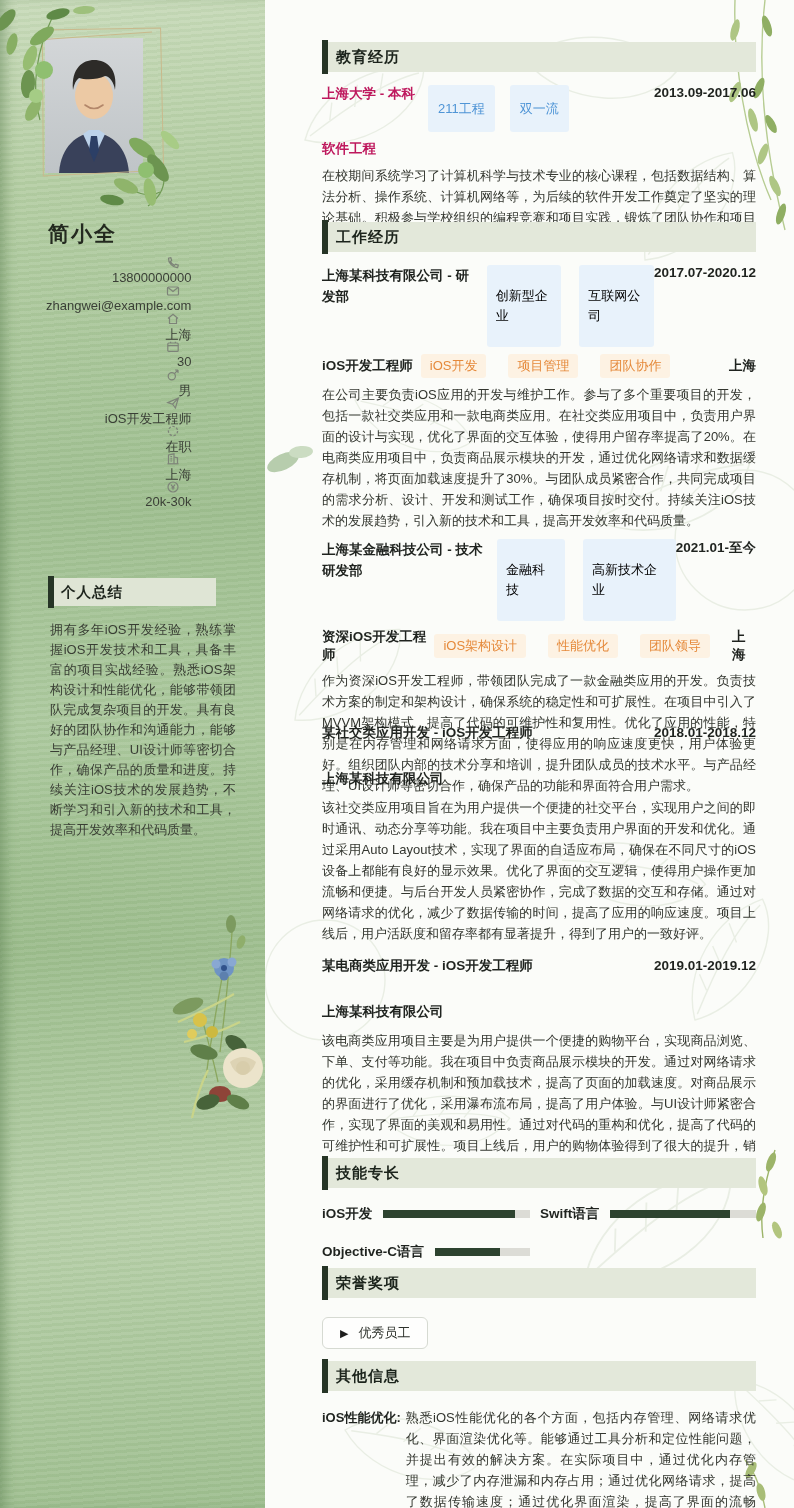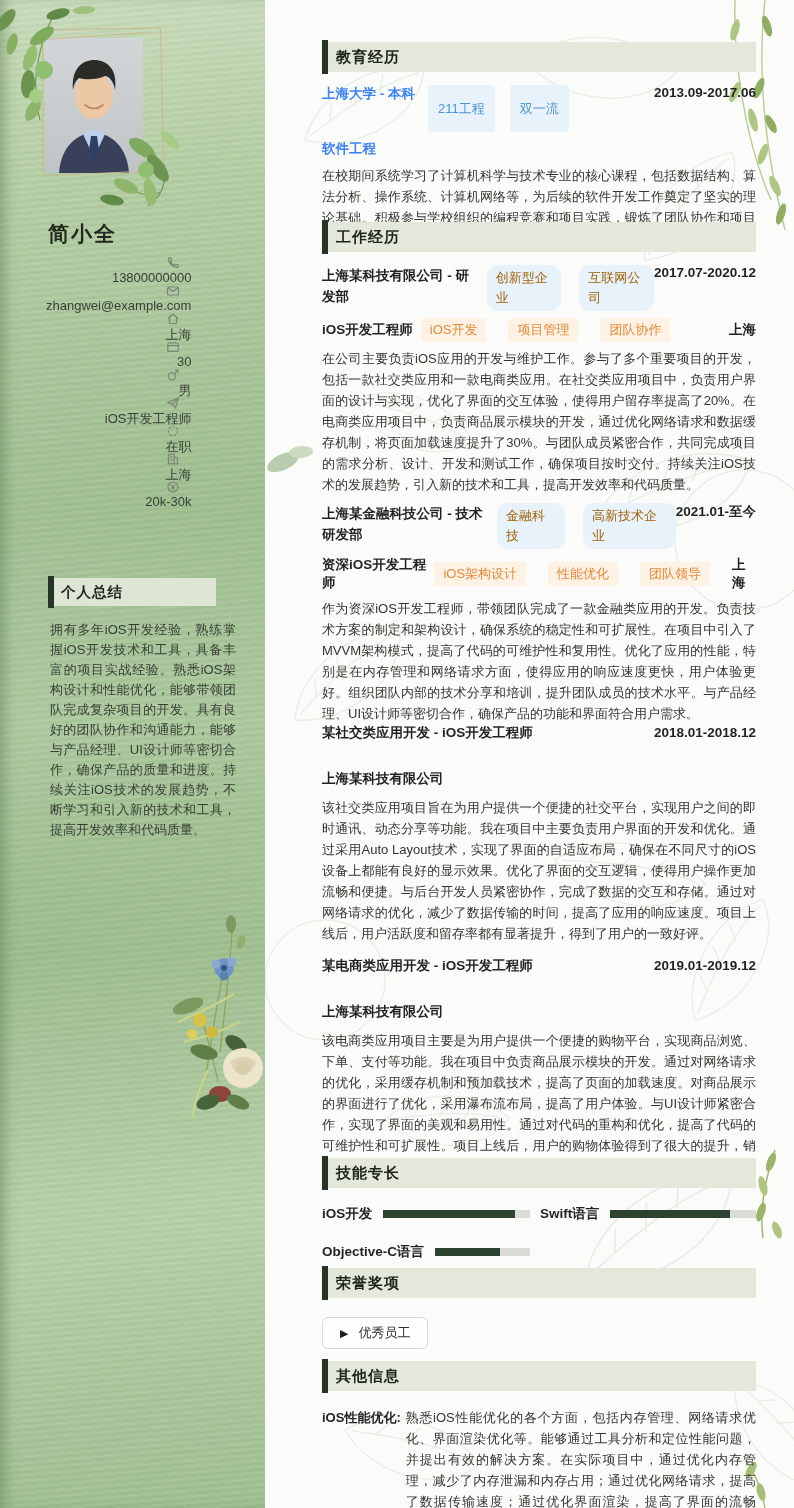--- a/index.html
+++ b/index.html
@@ -26,25 +26,25 @@
   .side-band::before, .sec-band::before{content:"";position:absolute;left:0;top:-2px;bottom:-2px;width:6px;background:#263526;}
   .summary{position:absolute;left:50px;top:620px;width:186px;margin:0;font-size:13px;line-height:20px;color:#393e34;text-align:justify;}
   .flowers{position:absolute;left:148px;top:902px;pointer-events:none;}
   
   .main{position:absolute;left:265px;top:0;width:529px;height:1508px;background:#fbfcf9;}
   .bg-deco{position:absolute;left:0;top:0;pointer-events:none;}
   .sec{position:absolute;left:57px;width:434px;}
   .sec-band{position:relative;height:30px;background:#e3e8da;display:flex;align-items:center;
     padding-left:14px;box-sizing:border-box;font-size:15px;font-weight:bold;color:#1c241c;letter-spacing:1px;}
   .hrow{display:flex;align-items:flex-start;margin-top:13px;}
-  .bold{font-weight:bold;color:#3b82f6;}
+  .bold{font-weight:bold;color:#be185d;}
   .school{font-size:13.5px;}
   .tags{display:flex;margin-left:13px;gap:15px;}
   .tag-b{background:#e8f2fb;color:#4f95d6;font-size:13px;line-height:17px;padding:15px 10px;border-radius:3px;white-space:nowrap;}
-  .ctag{background:#e8f2fb;color:#a16207;font-size:13px;line-height:20px;padding:3px 9px;border-radius:11px;max-width:78px;}
+  .ctag{background:#e8f2fb;color:#000000;font-size:13px;line-height:20px;padding:21px 9px;border-radius:3px;max-width:78px;}
   .date{margin-left:auto;font-weight:bold;font-size:13.5px;color:#1f231f;white-space:nowrap;}
   .major{margin-top:8px;font-size:13.5px;}
   .desc{margin:7px 0 0 0;font-size:13px;line-height:21px;text-align:justify;color:#33362f;}
   .company{width:166px;font-size:13.5px;line-height:21px;font-weight:bold;color:#1f231f;}
   .ctags{display:flex;margin-left:14px;gap:18px;align-items:flex-start;}
   .rrow{display:flex;align-items:center;margin-top:7px;gap:22px;}
   .role{font-size:13.5px;font-weight:bold;color:#1f231f;margin-right:-14px;}
   .tag-o{background:#fdf2e3;color:#e5893a;font-size:13px;line-height:16px;padding:4px 9px;border-radius:3px;white-space:nowrap;}
   .loc{margin-left:auto;font-weight:bold;font-size:13.5px;color:#1f231f;}
   .job2{margin-top:8px;}

